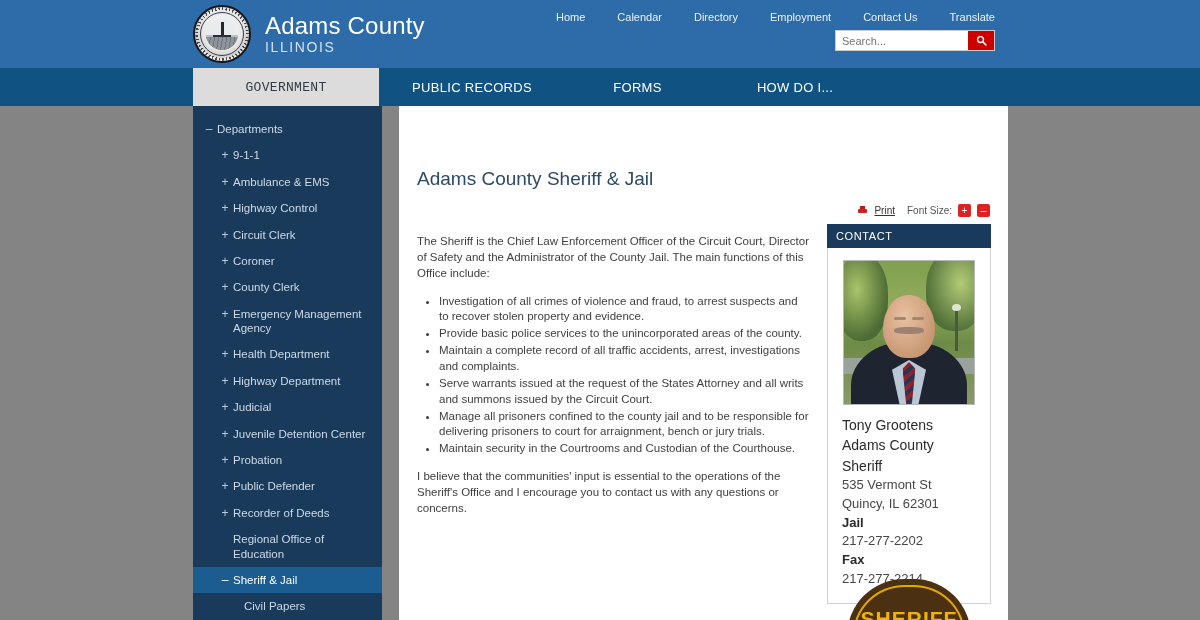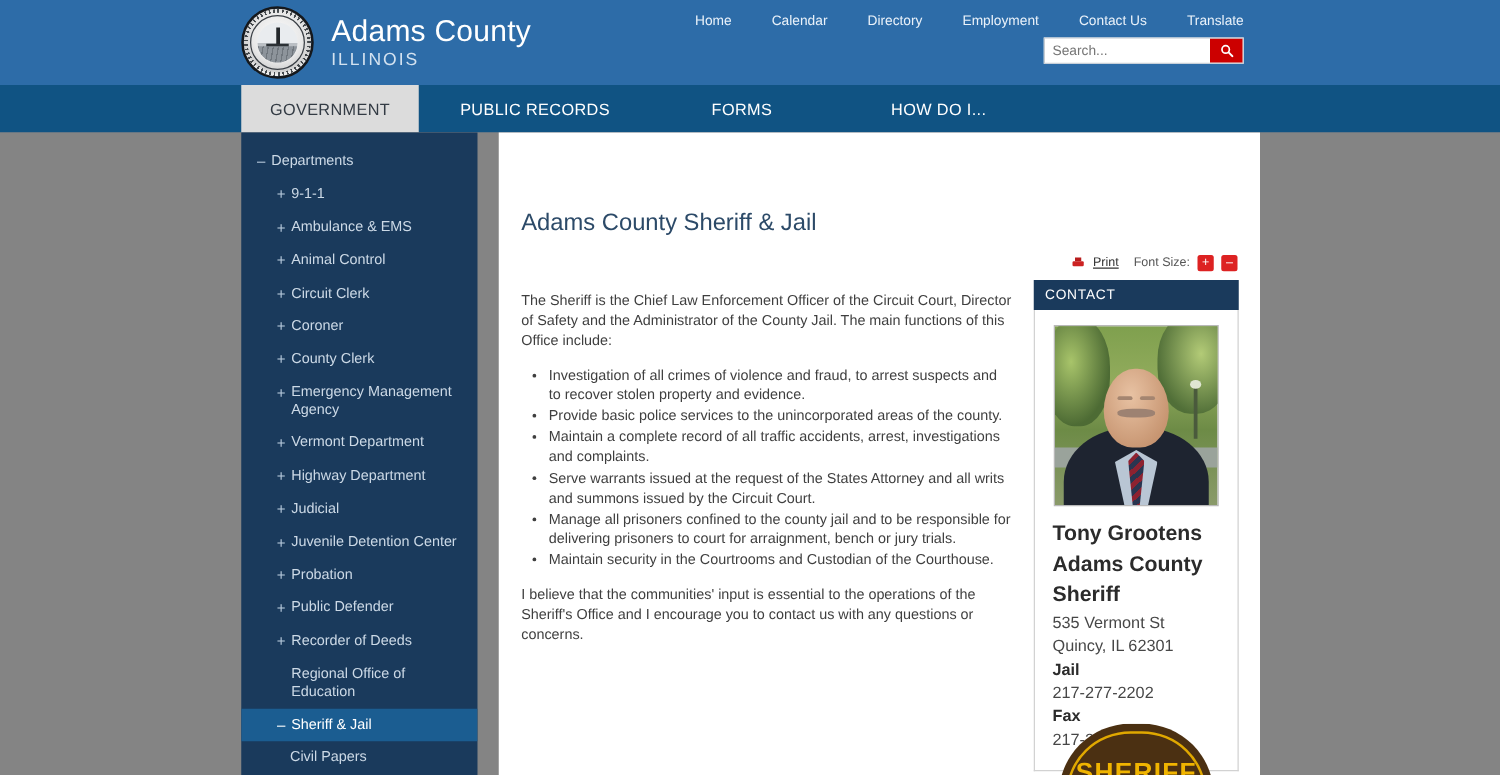--- a/index.html
+++ b/index.html
@@ -129,21 +129,21 @@
   }
   .mainnav .tab {
     color: #ffffff;
     font-size: 13px;
     letter-spacing: .3px;
     display: flex; align-items: center; justify-content: center;
     padding: 0 18px;
     cursor: pointer;
     white-space: nowrap;
   }
-  .mainnav .tab.t0 { width: 142px; }
+  .mainnav .tab.t0 { width: 186px; font-family: Liberation Mono, monospace; }
   .mainnav .tab.t1 { width: 186px; text-align: right; }
   .mainnav .tab.t2 { width: 187px; }
   .mainnav .tab.t3 { width: 145px; }
   .mainnav .tab.t4 { width: 170px; }
   .mainnav .tab.active {
     background: #dcdcdc;
     color: #333b44;
   }
 
   
@@ -176,21 +176,21 @@
     flex: none;
     width: 16px;
     text-align: center;
     font-size: 12px;
     color: #b9cbdd;
     line-height: 1.2;
   }
   .nav-item .lbl { flex: 1 1 auto; }
   .nav-item.lvl0 { padding-left: 8px; font-size: 11.5px; }
   .nav-item.lvl1 { padding-left: 24px; }
-  .nav-item.lvl2 { padding-left: 23px; }
+  .nav-item.lvl2 { padding-left: 23px; margin-left: 12px; }
   .nav-item.active {
     background: #1b5d91;
     color: #ffffff;
   }
   .nav-item.active .tog { color: #ffffff; }
 
   
   .content {
     position: absolute;
     left: 399px; top: 0;
@@ -314,21 +314,21 @@
     border-radius: 48% 48% 44% 44% / 54% 54% 46% 46%;
   }
   .photo .head::before {
     content: ""; position: absolute; left: 11px; top: 32px;
     width: 30px; height: 7px;
     background: #9d8272; border-radius: 40%;
   }
   .photo .brow-l { position: absolute; left: 11px; top: 22px; width: 12px; height: 3px; background: #a48570; border-radius: 2px; }
   .photo .brow-r { position: absolute; right: 11px; top: 22px; width: 12px; height: 3px; background: #a48570; border-radius: 2px; }
 
-  .c-name { font-size: 17px; font-weight: bold; color: #2b2b2b; line-height: 1.45; }
+  .c-name { font-size: 14px; font-weight: normal; color: #2b2b2b; line-height: 1.45; }
   .c-block { font-size: 13px; color: #474747; line-height: 1.45; }
   .c-label { font-weight: bold; color: #2b2b2b; }
 
   .badge {
     position: absolute;
     left: 448px; top: 473px;
     width: 124px; height: 60px;
     overflow: hidden;
   }
   .badge-shape {
@@ -421,41 +421,41 @@
       <div class="nav-item lvl1">
         <span class="tog">+</span>
         <span class="lbl">9-1-1</span>
       </div>
       <div class="nav-item lvl1">
         <span class="tog">+</span>
         <span class="lbl">Ambulance &amp; EMS</span>
       </div>
       <div class="nav-item lvl1">
         <span class="tog">+</span>
-        <span class="lbl">Animal Control</span>
+        <span class="lbl">Highway Control</span>
       </div>
       <div class="nav-item lvl1">
         <span class="tog">+</span>
         <span class="lbl">Circuit Clerk</span>
       </div>
       <div class="nav-item lvl1">
         <span class="tog">+</span>
         <span class="lbl">Coroner</span>
       </div>
       <div class="nav-item lvl1">
         <span class="tog">+</span>
         <span class="lbl">County Clerk</span>
       </div>
       <div class="nav-item lvl1">
         <span class="tog">+</span>
         <span class="lbl">Emergency Management Agency</span>
       </div>
       <div class="nav-item lvl1">
         <span class="tog">+</span>
-        <span class="lbl">Vermont Department</span>
+        <span class="lbl">Health Department</span>
       </div>
       <div class="nav-item lvl1">
         <span class="tog">+</span>
         <span class="lbl">Highway Department</span>
       </div>
       <div class="nav-item lvl1">
         <span class="tog">+</span>
         <span class="lbl">Judicial</span>
       </div>
       <div class="nav-item lvl1">

